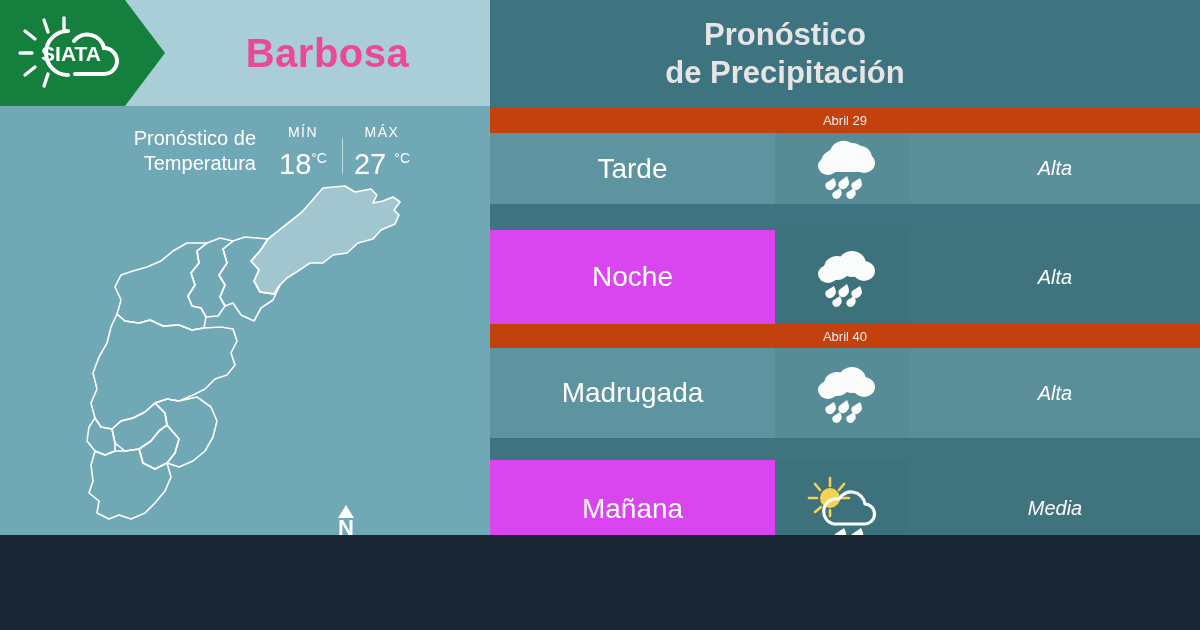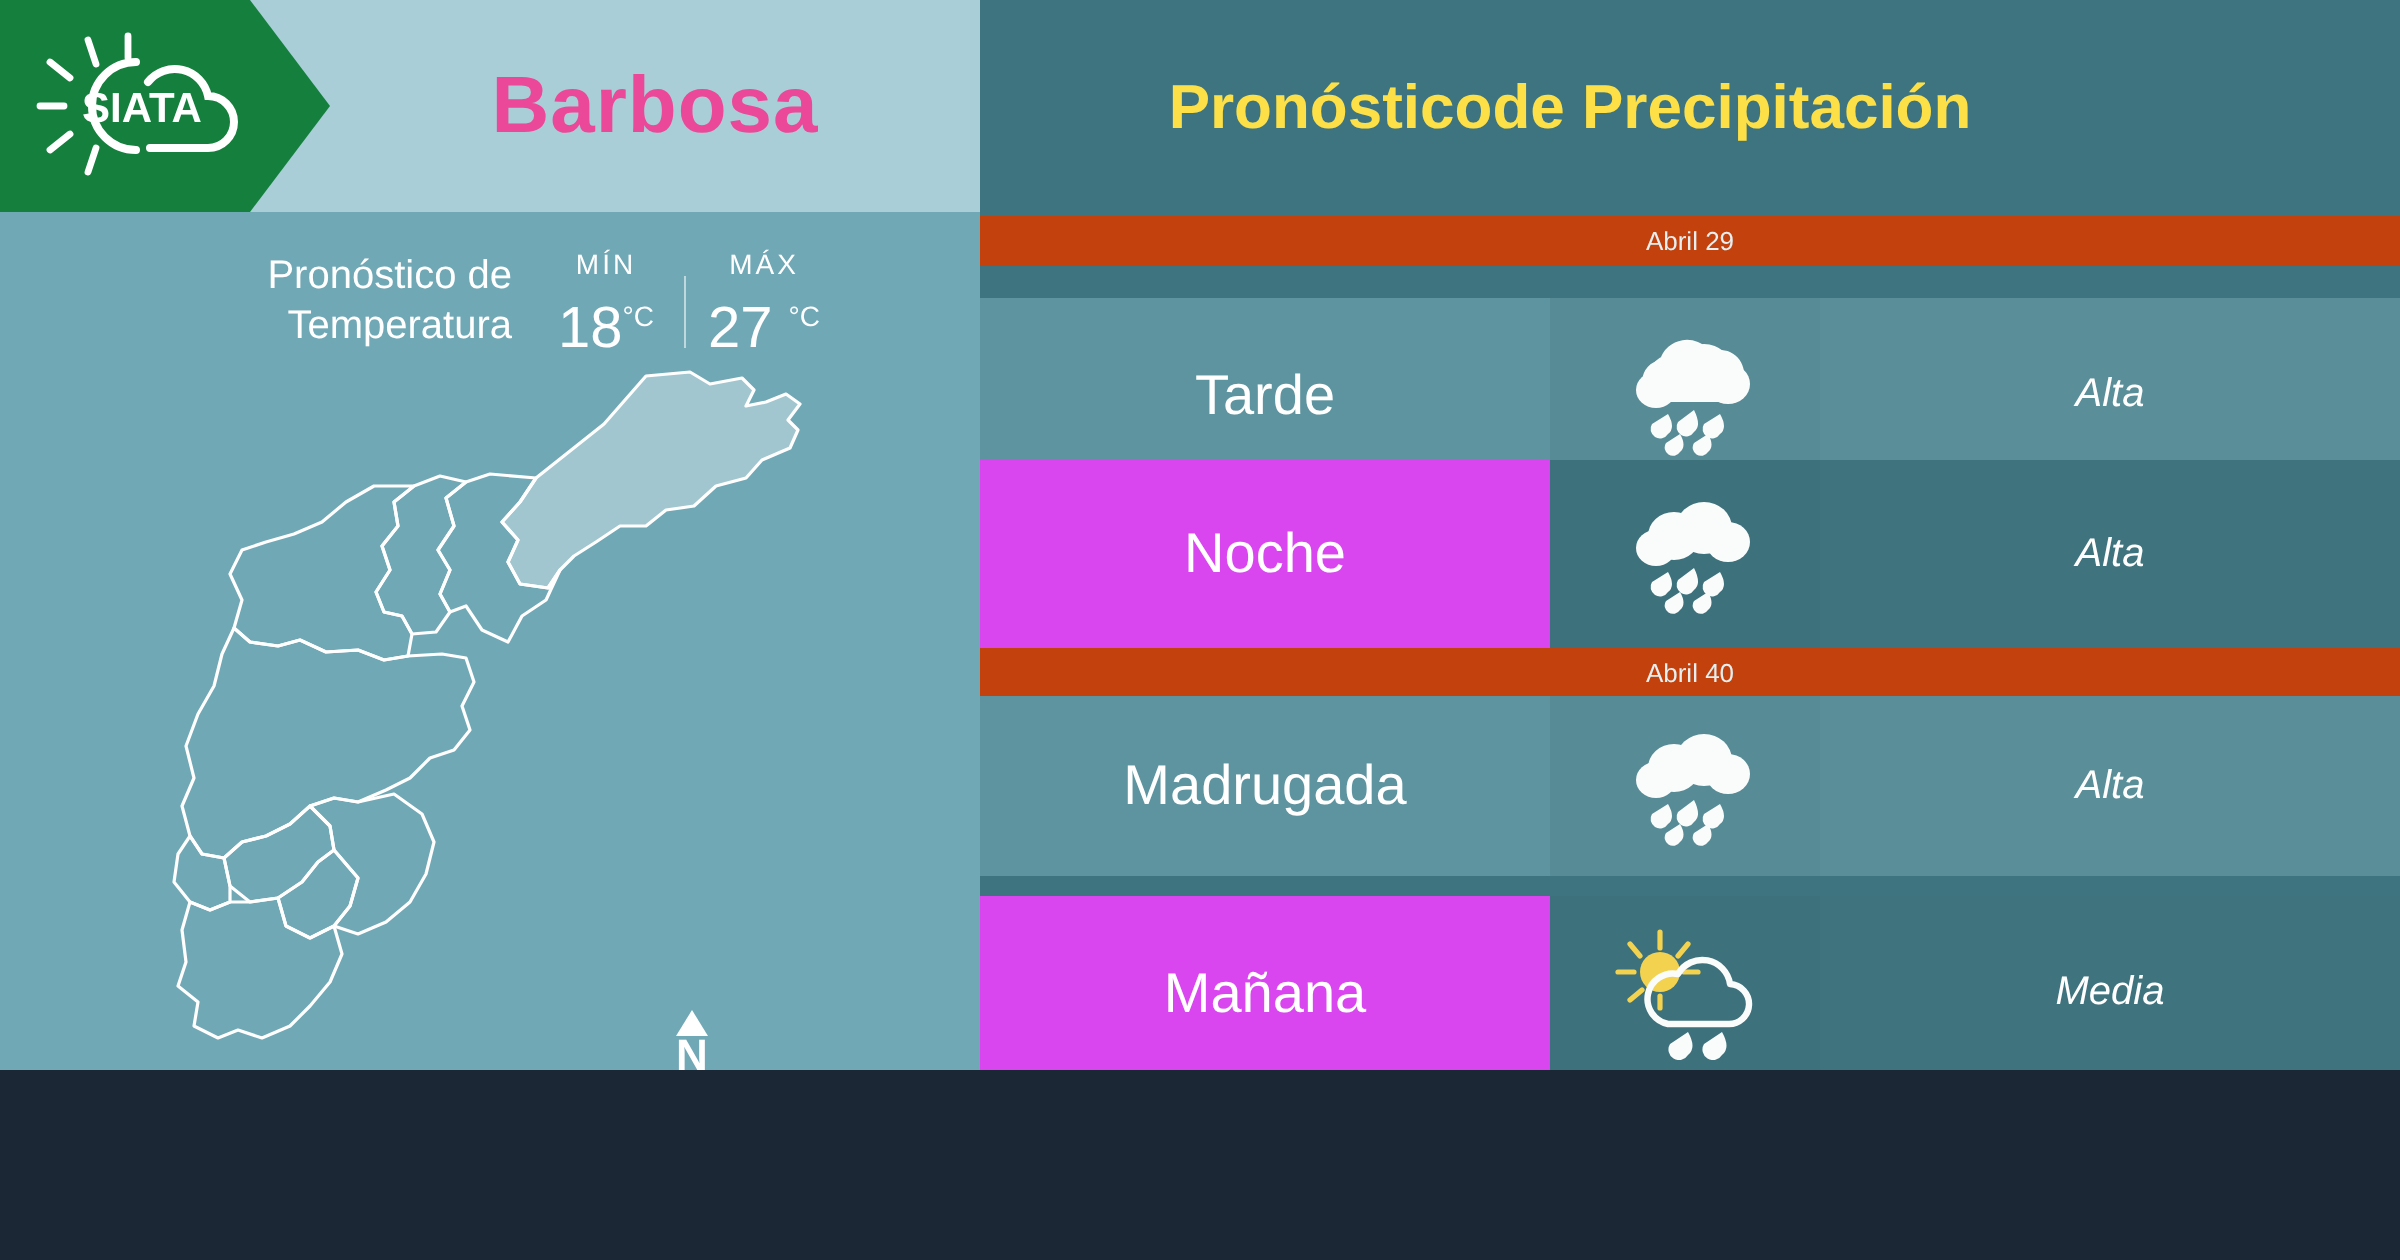--- a/index.html
+++ b/index.html
@@ -43,22 +43,22 @@
   .map-wrap{position:absolute;left:55px;top:175px;width:400px;height:355px;}
   .north{position:absolute;left:278px;top:330px;width:26px;height:46px;color:#fff;
     display:flex;flex-direction:column;align-items:center;}
   .north-arrow{width:0;height:0;border-left:8px solid transparent;border-right:8px solid transparent;border-bottom:13px solid #fff;}
   .north-letter{font-size:22px;font-weight:bold;line-height:22px;margin-top:-1px;}
 
   
   .right{position:absolute;left:490px;top:0;width:710px;height:535px;background:#3d7480;}
   .right-header{
     position:absolute;left:0;top:0;width:590px;height:108px;
-    display:flex;flex-direction:row;align-items:center;justify-content:center;
-    color:#fde047;font-size:31px;font-weight:bold;line-height:38px;text-align:center;
+    display:flex;flex-direction:column;align-items:center;justify-content:center;
+    color:#e5e5e5;font-size:31px;font-weight:bold;line-height:38px;text-align:center;
   }
   .date-band{
     position:absolute;left:0;width:710px;height:25px;background:#c2410c;
     display:flex;align-items:center;justify-content:center;
     color:#e4eff1;font-size:13px;
   }
   #band-0{top:108px;}
   #band-1{top:324px;}
 
   .frow{position:absolute;left:0;width:710px;display:flex;}
@@ -145,21 +145,21 @@
   </div>
 
   <div class="right">
     <div class="right-header">
       <div>Pronóstico</div>
       <div>de Precipitación</div>
     </div>
 
     <div class="date-band" id="band-0">Abril 29</div>
 
-    <div class="frow row-light" style="top:149px;height:97px;text-align:center;">
+    <div class="frow row-light" style="top:133px;height:71px;text-align:center;">
       <div class="c-period">Tarde</div>
       <div class="c-icon">
         <svg width="72" height="62" viewBox="0 0 72 62">
             <g fill="#fafcfc">
           <path d="M21 34 a11 11 0 0 1 2-21 a14 14 0 0 1 25-4 a12 12 0 0 1 17 11 a10 10 0 0 1-8 14 Z"></path>
           <ellipse cx="30" cy="22" rx="13" ry="12"></ellipse>
               <ellipse cx="45" cy="18" rx="14" ry="13"></ellipse>
           <ellipse cx="57" cy="25" rx="11" ry="10"></ellipse>
               <ellipse cx="21" cy="28" rx="10" ry="9"></ellipse>
           <path d="M27 40 q4 7 0 10 a4.5 4.5 0 0 1-8-5 Z"></path>
@@ -208,21 +208,21 @@
           <path d="M40 38 q4 8 0 11 a4.5 4.5 0 0 1-8-5 Z"></path>
           <path d="M53 40 q4 7 0 10 a4.5 4.5 0 0 1-8-5 Z"></path>
           <path d="M33 50 q3.5 6 0 9 a4 4 0 0 1-7-4.5 Z"></path>
           <path d="M47 50 q3.5 6 0 9 a4 4 0 0 1-7-4.5 Z"></path>
         </g>
           </svg>
       </div>
       <div class="c-level">Alta</div>
     </div>
 
-    <div class="frow row-dark" style="top:448px;height:97px;">
+    <div class="frow row-dark" style="top:460px;height:97px;">
       <div class="c-period">Mañana</div>
       <div class="c-icon">
         <svg width="78" height="66" viewBox="0 0 78 66">
           <g stroke="#f2d24f" stroke-width="2.6" stroke-linecap="round">
             <line x1="26" y1="2" x2="26" y2="10"></line>
               <line x1="11" y1="8" x2="16" y2="14"></line>
             <line x1="5" y1="22" x2="13" y2="22"></line>
               <line x1="11" y1="36" x2="17" y2="31"></line>
             <line x1="40" y1="8" x2="35" y2="14"></line>
               <line x1="45" y1="22" x2="38" y2="22"></line>

